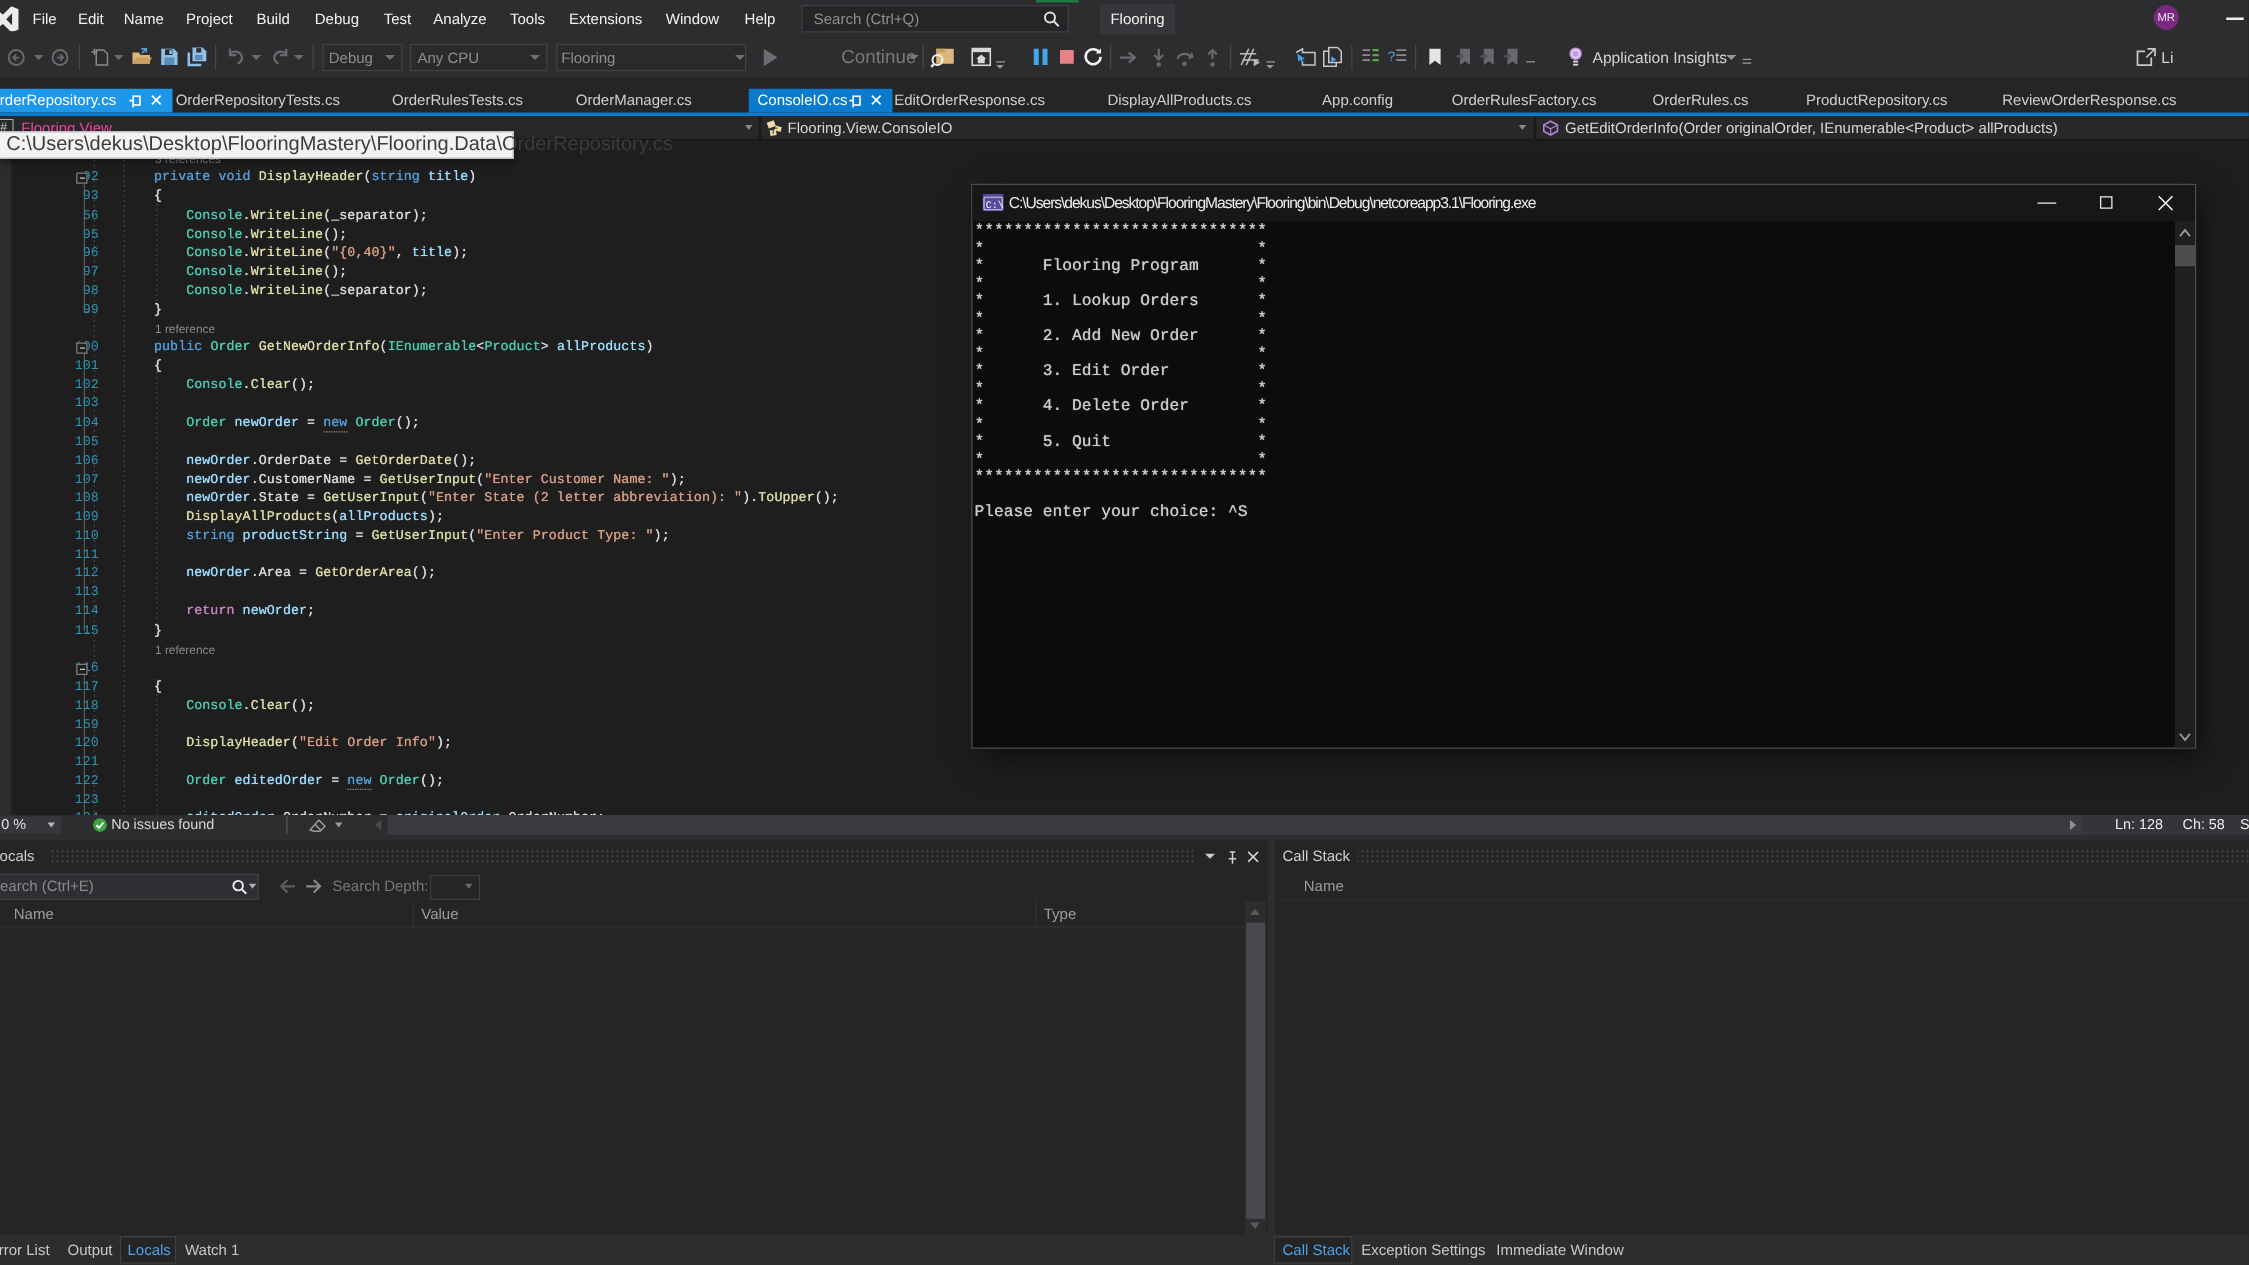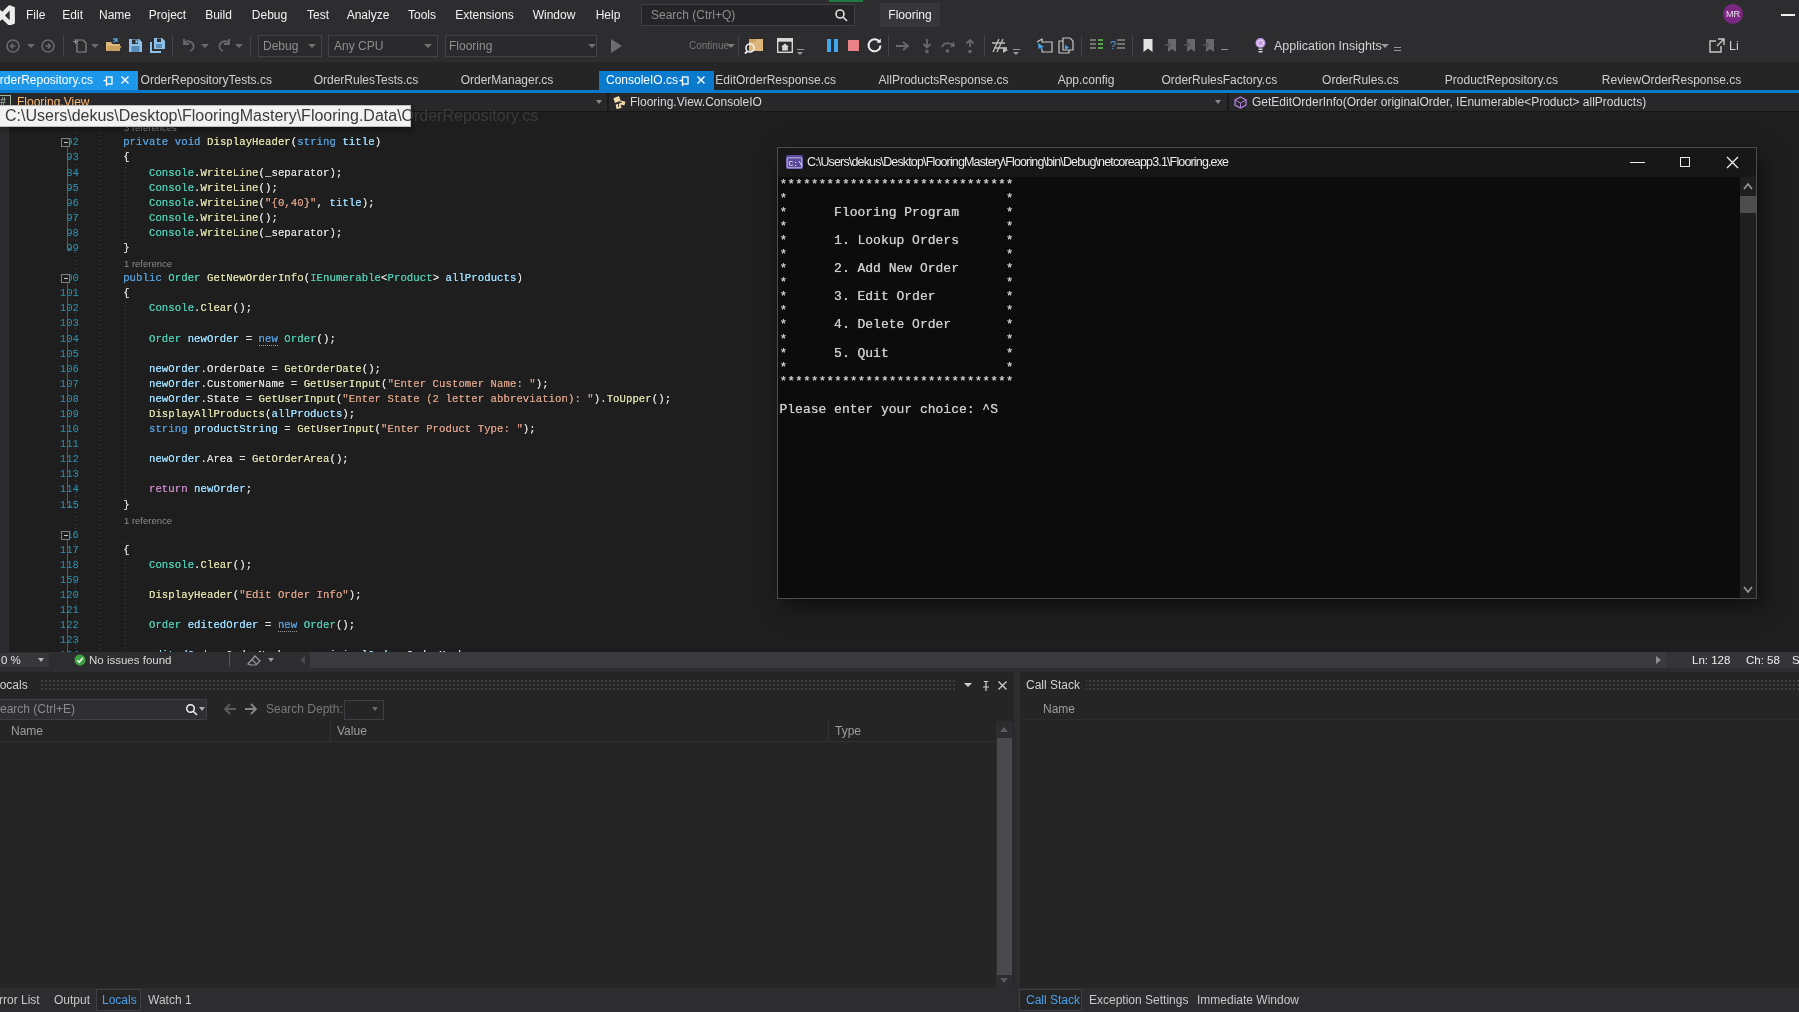--- a/index.html
+++ b/index.html
@@ -102,21 +102,21 @@
 <div class="combo" style="left:257.5px;width:64px;"></div>
 <div class="combot" style="left:263px;">Debug</div>
 <div class="combo" style="left:328px;width:109.5px;"></div>
 <div class="combot" style="left:334px;">Any CPU</div>
 <div class="combo" style="left:444.8px;width:152px;"></div>
 <div class="combot" style="left:449px;">Flooring</div>
 <div class="car" style="left:308px;top:44px;border-top-color:#717171;"></div>
 <div class="car" style="left:424px;top:44px;border-top-color:#717171;"></div>
 <div class="car" style="left:588px;top:44px;border-top-color:#717171;"></div>
 <div class="a" style="left:611px;top:39px;width:0;height:0;border-top:7px solid transparent;border-bottom:7px solid transparent;border-left:11px solid #6d6d71;"></div>
-<div class="a" style="left:673px;top:35px;height:22px;line-height:22px;font-size:10px;color:#787878;margin-left:16px;">Continue</div>
+<div class="a" style="left:673px;top:35px;height:22px;line-height:22px;font-size:15px;color:#787878;">Continue</div>
 <div class="car" style="left:727px;top:44px;border-top-color:#787878;"></div>
 <div class="sep" style="left:738px;"></div>
 <svg class="a" style="left:744px;top:37px;" width="21" height="18" viewBox="0 0 21 18">
 <rect x="5" y="2" width="14" height="12" fill="#dcb67a"></rect>
     <rect x="5" y="2" width="7" height="3" fill="#c9a25f"></rect>
 <circle cx="6" cy="11" r="4" fill="none" stroke="#f2f2f2" stroke-width="1.6"></circle>
     <line x1="3" y1="14.5" x2="1" y2="16.5" stroke="#f2f2f2" stroke-width="1.8"></line>
   </svg>
 <svg class="a" style="left:777px;top:38px;" width="16" height="15" viewBox="0 0 16 15">
 <rect x="0.7" y="0.7" width="14.6" height="13.6" fill="none" stroke="#d8d8d8" stroke-width="1.4"></rect>
@@ -222,33 +222,33 @@
 <path d="M0.5 5.5 H3.2 M3.5 9 v2.5" fill="none" stroke="#fff" stroke-width="1.3"></path>
     <rect x="3.5" y="2" width="5.5" height="7" fill="none" stroke="#fff" stroke-width="1.3"></rect>
   </svg>
 <svg class="a" style="left:696px;top:75px;" width="10" height="10" viewBox="0 0 10 10">
 <path d="M1.5 1.5 8.5 8.5 M8.5 1.5 1.5 8.5" stroke="#fff" stroke-width="1.4"></path>
   </svg>
 <div class="tabt" style="left:106.25px;width:200px;">OrderRepositoryTests.cs</div>
 <div class="tabt" style="left:266.0px;width:200px;">OrderRulesTests.cs</div>
 <div class="tabt" style="left:407.0px;width:200px;">OrderManager.cs</div>
 <div class="tabt" style="left:675.7px;width:200px;">EditOrderResponse.cs</div>
-<div class="tabt" style="left:843.6px;width:200px;">AllProductsResponse.cs</div>
+<div class="tabt" style="left:843.6px;width:200px;">DisplayAllProducts.cs</div>
 <div class="tabt" style="left:986.0500000000002px;width:200px;">App.config</div>
 <div class="tabt" style="left:1119.3000000000002px;width:200px;">OrderRulesFactory.cs</div>
 <div class="tabt" style="left:1260.4px;width:200px;">OrderRules.cs</div>
 <div class="tabt" style="left:1401.4px;width:200px;">ProductRepository.cs</div>
 <div class="tabt" style="left:1571.5px;width:200px;">ReviewOrderResponse.cs</div>
 <div class="a" style="left:0;top:90px;width:1799px;height:3px;background:#0a7acc;"></div>
 <div class="a" style="left:0;top:93px;width:1799px;height:19px;background:#28282a;border-bottom:1px solid #161616;box-sizing:border-box;"></div>
 <svg class="a" style="left:-2px;top:95px;" width="13" height="13" viewBox="0 0 13 13">
 <rect x="0.5" y="0.5" width="12" height="12" fill="none" stroke="#9fb89f" stroke-width="1"></rect>
 <text x="2.2" y="10" font-size="10" fill="#b7d4b7" font-family="Liberation Sans">#</text>
   </svg>
-<div class="a" style="left:17px;top:93px;height:19px;line-height:19px;font-size:12px;color:#fdba74;">Flooring.View</div>
+<div class="a" style="left:17px;top:93px;height:19px;line-height:19px;font-size:12px;color:#ec4899;">Flooring.View</div>
 <div class="car" style="left:596px;top:100px;border-left-width:3.5px;border-right-width:3.5px;border-top-width:4px;border-top-color:#8a8a8a;"></div>
 <div class="a" style="left:607px;top:93px;width:2px;height:19px;background:#1a1a1c;"></div>
 <svg class="a" style="left:613px;top:95px;" width="15" height="15" viewBox="0 0 15 15">
 <rect x="1" y="2" width="6" height="5" fill="#f0d8a8" transform="rotate(-20 4 4.5)"></rect>
 <rect x="7" y="6" width="5" height="4" fill="#f0d8a8" transform="rotate(15 9.5 8)"></rect>
 <rect x="3" y="9" width="5" height="4.5" fill="#f0d8a8" transform="rotate(-10 5.5 11)"></rect>
 <path d="M6 7.5 h3 M5.5 9 v3" stroke="#28282a" stroke-width="0.8" fill="none"></path>
   </svg>
 <div class="a" style="left:630px;top:93px;height:19px;line-height:19px;font-size:12px;color:#d8d8d8;">Flooring.View.ConsoleIO</div>
 <div class="car" style="left:1215px;top:100px;border-left-width:3.5px;border-right-width:3.5px;border-top-width:4px;border-top-color:#8a8a8a;"></div>
@@ -269,21 +269,21 @@
 <div class="gsolid" style="top:35.4px;height:101.6px;"></div>
 <div class="a" style="left:67px;top:137px;width:5px;height:1px;background:#585858;"></div>
 <div class="gsolid" style="top:171.2px;height:222.3px;"></div>
 <div class="a" style="left:67px;top:393.5px;width:5px;height:1px;background:#585858;"></div>
 <div class="gsolid" style="top:427.8px;height:112.19999999999999px;"></div>
 <div class="cdl" style="top:10.3px;">3 references</div>
 <div class="ln" style="top:23.39px;">92</div>
 <div class="cl" style="top:23.39px;">        <span class="k">private</span> <span class="k">void</span> <span class="m">DisplayHeader</span>(<span class="k">string</span> <span class="v">title</span>)</div>
 <div class="ln" style="top:38.48px;">93</div>
 <div class="cl" style="top:38.48px;">        {</div>
-<div class="ln" style="top:53.57px;">84</div>
+<div class="ln" style="top:53.57px;">56</div>
 <div class="cl" style="top:53.57px;">            <span class="t">Console</span>.<span class="m">WriteLine</span>(_separator);</div>
 <div class="ln" style="top:68.66px;">95</div>
 <div class="cl" style="top:68.66px;">            <span class="t">Console</span>.<span class="m">WriteLine</span>();</div>
 <div class="ln" style="top:83.75px;">96</div>
 <div class="cl" style="top:83.75px;">            <span class="t">Console</span>.<span class="m">WriteLine</span>(<span class="s">"{0,40}"</span>, <span class="v">title</span>);</div>
 <div class="ln" style="top:98.84px;">97</div>
 <div class="cl" style="top:98.84px;">            <span class="t">Console</span>.<span class="m">WriteLine</span>();</div>
 <div class="ln" style="top:113.93px;">98</div>
 <div class="cl" style="top:113.93px;">            <span class="t">Console</span>.<span class="m">WriteLine</span>(_separator);</div>
 <div class="ln" style="top:129.02px;">99</div>

